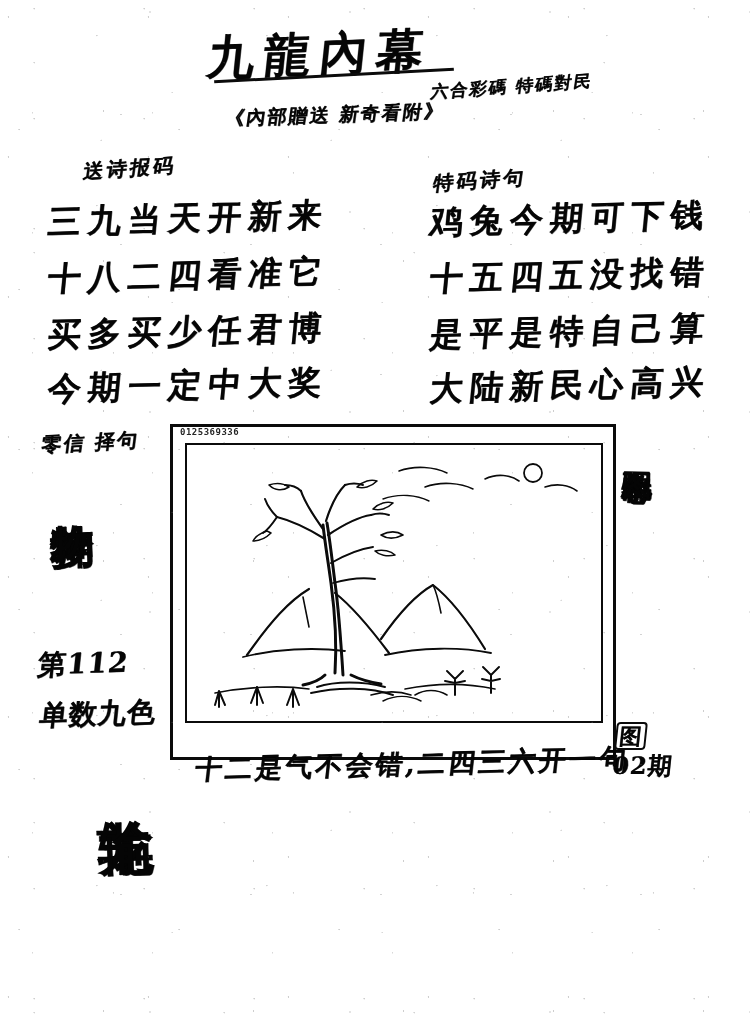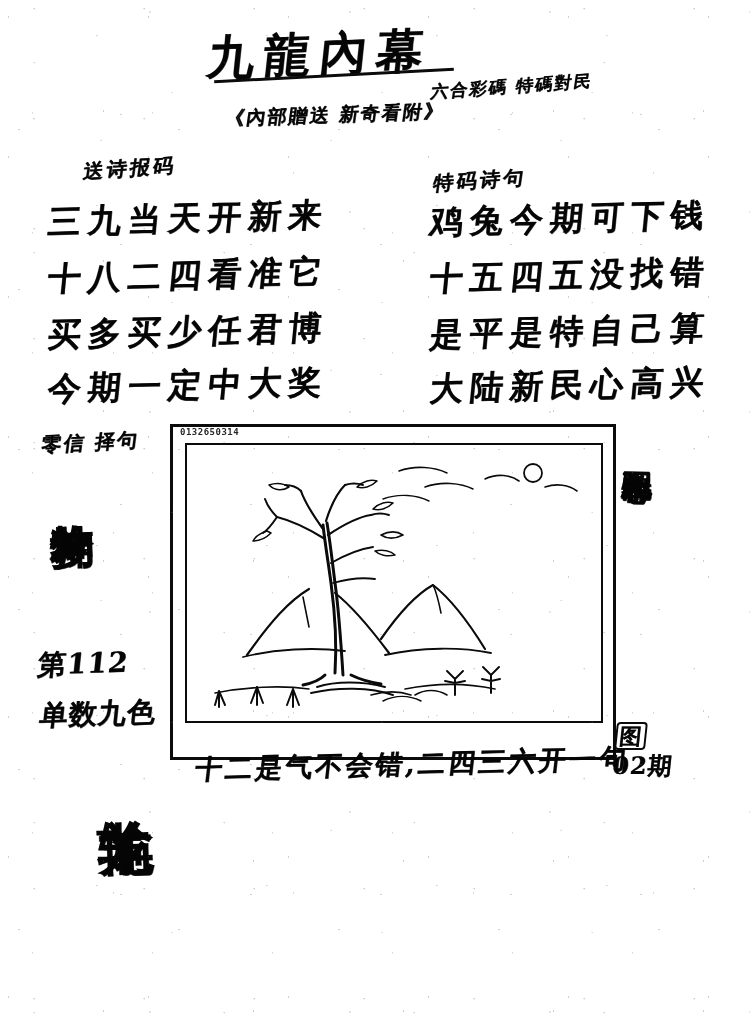--- a/index.html
+++ b/index.html
@@ -281,18 +281,18 @@
 
         <path d="M214 28 C230 22 250 24 262 30" stroke-width="1.6"></path>
         <path d="M240 44 C256 38 276 40 288 46" stroke-width="1.6"></path>
         <path d="M300 36 C312 30 326 32 334 38" stroke-width="1.6"></path>
         <circle cx="348" cy="30" r="9" stroke-width="1.8"></circle>
         <path d="M360 44 C372 40 384 42 392 48" stroke-width="1.6"></path>
         <path d="M198 56 C214 50 232 52 244 58" stroke-width="1.4"></path>
       </g>
     </svg>
   </div>
-  <div id="barcode-text">0132650314</div>
+  <div id="barcode-text">0125369336</div>
 
   <div class="hand" id="caption">十二是气不会错,二四三六开一句</div>
 
   <div class="noise"></div>
 </div>
 
 </body></html>

